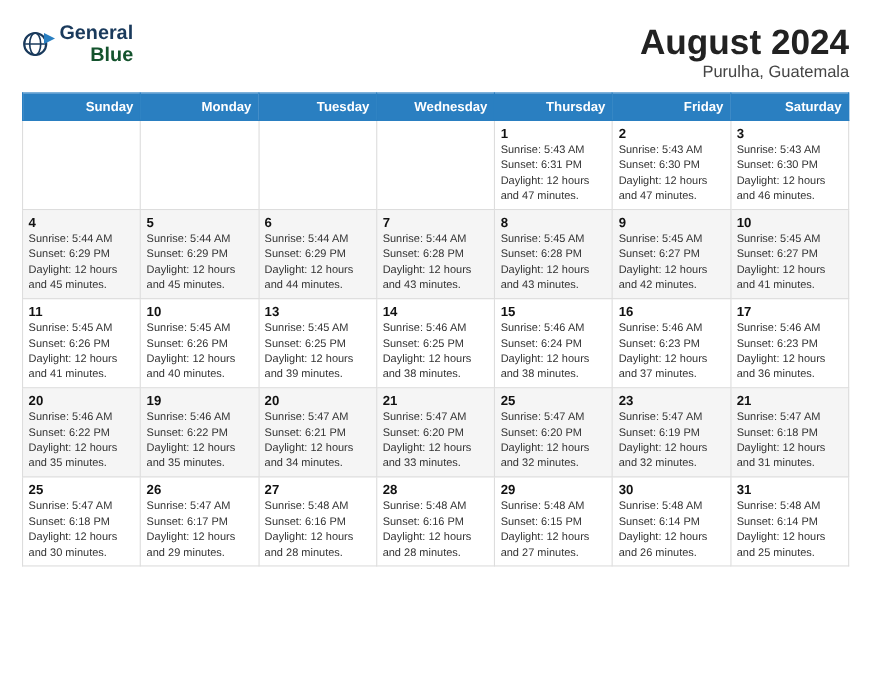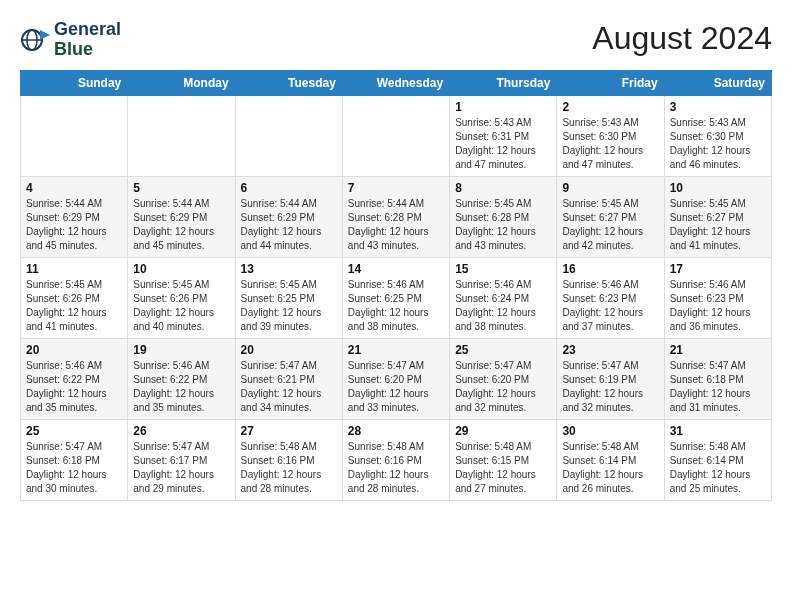--- a/index.html
+++ b/index.html
@@ -20,35 +20,36 @@
       display: flex;
       align-items: center;
     }
     .logo-text {
       display: flex;
       flex-direction: column;
       font-size: 18px;
       font-weight: bold;
       color: #1a3a5c;
       line-height: 1.1;
+      align-items: flex-end;
     }
     .logo-text span:last-child {
       color: #14532d;
     }
     .logo-icon {
       width: 30px;
       height: 30px;
       margin-right: 4px;
     }
     .title-block {
       text-align: right;
     }
     .title-block .month-year {
       font-size: 32px;
-      font-weight: normal;
+      font-weight: bold;
       color: #222;
     }
     .title-block .location {
       font-size: 15px;
       color: #444;
     }
     table {
       width: 100%;
       border-collapse: collapse;
       font-size: 11px;
@@ -109,20 +110,21 @@
 
       <polygon points="20,5 30,10 20,15" fill="#2a7fc1"></polygon>
     </svg>
     <div class="logo-text">
       <span>General</span>
       <span>Blue</span>
     </div>
   </div>
   <div class="title-block">
     <div class="month-year">August 2024</div>
+    <div class="location">Purulha, Guatemala</div>
   </div>
 </div>
 
 <table>
   <thead>
     <tr>
     <th>Sunday</th>
         <th>Monday</th>
         <th>Tuesday</th>
         <th>Wednesday</th>

